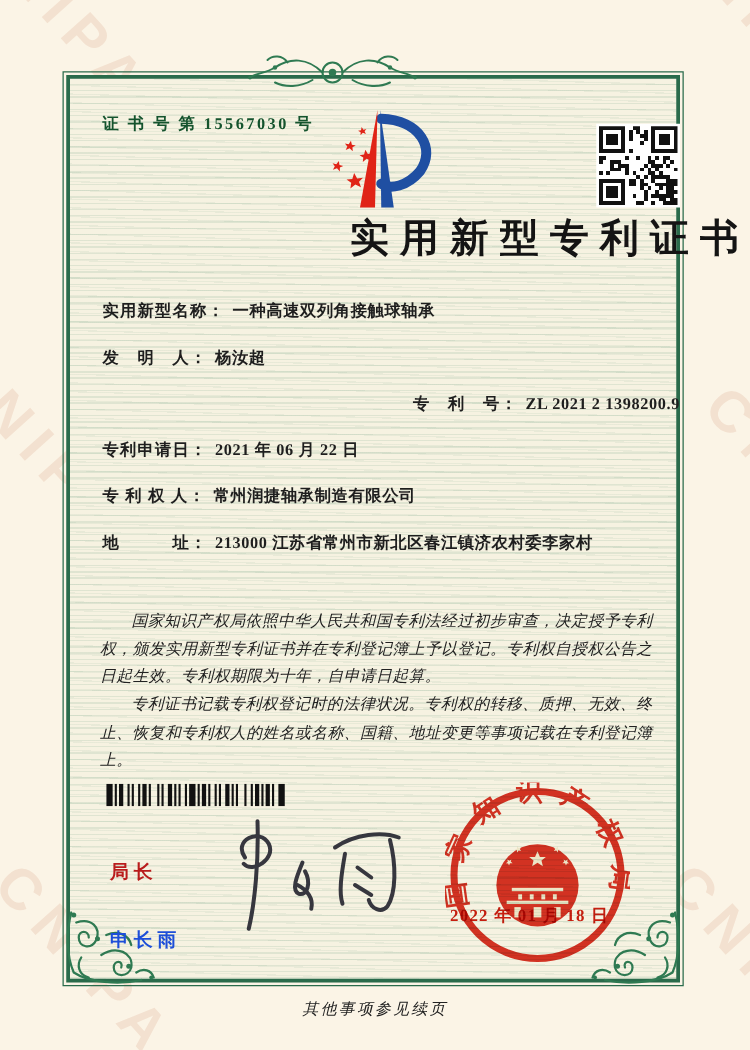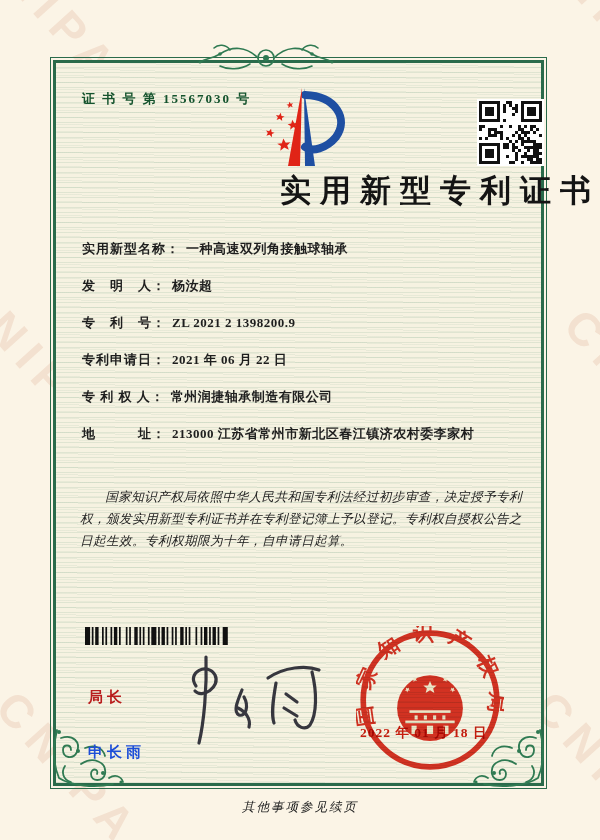--- a/index.html
+++ b/index.html
@@ -281,35 +281,36 @@
   </div>
 
   <div class="title">实用新型专利证书</div>
 
   <div class="row" style="top:240px;">
     <span class="lbl">实用新型名称：</span><span class="val">一种高速双列角接触球轴承</span>
   </div>
   <div class="row" style="top:277px;">
     <span class="lbl">发　明　人：</span><span class="val">杨汝超</span>
   </div>
-  <div class="row" style="top:314px;">
+  <div class="row" style="top:314px;text-align:right;">
     <span class="lbl">专　利　号：</span><span class="val">ZL 2021 2 1398200.9</span>
   </div>
   <div class="row" style="top:351px;">
     <span class="lbl">专利申请日：</span><span class="val">2021 年 06 月 22 日</span>
   </div>
   <div class="row" style="top:388px;">
     <span class="lbl">专 利 权 人：</span><span class="val">常州润捷轴承制造有限公司</span>
   </div>
   <div class="row" style="top:425px;">
     <span class="lbl">地　　　址：</span><span class="val">213000 江苏省常州市新北区春江镇济农村委李家村</span>
   </div>
 
   <div class="paras">
     <p>国家知识产权局依照中华人民共和国专利法经过初步审查，决定授予专利权，颁发实用新型专利证书并在专利登记簿上予以登记。专利权自授权公告之日起生效。专利权期限为十年，自申请日起算。</p>
+    <p>专利证书记载专利权登记时的法律状况。专利权的转移、质押、无效、终止、恢复和专利权人的姓名或名称、国籍、地址变更等事项记载在专利登记簿上。</p>
   </div>
 
   <div class="barcode">
     <svg id="bc-svg" width="154" height="18">
         <rect x="0" y="0" width="5.1" height="18" fill="#111"></rect>
         <rect x="6.8" y="0" width="1.7" height="18" fill="#111"></rect>
         <rect x="10.2" y="0" width="3.4" height="18" fill="#111"></rect>
         <rect x="17" y="0" width="1.7" height="18" fill="#111"></rect>
         <rect x="20.4" y="0" width="1.7" height="18" fill="#111"></rect>
         <rect x="25.499999999999996" y="0" width="1.7" height="18" fill="#111"></rect>

